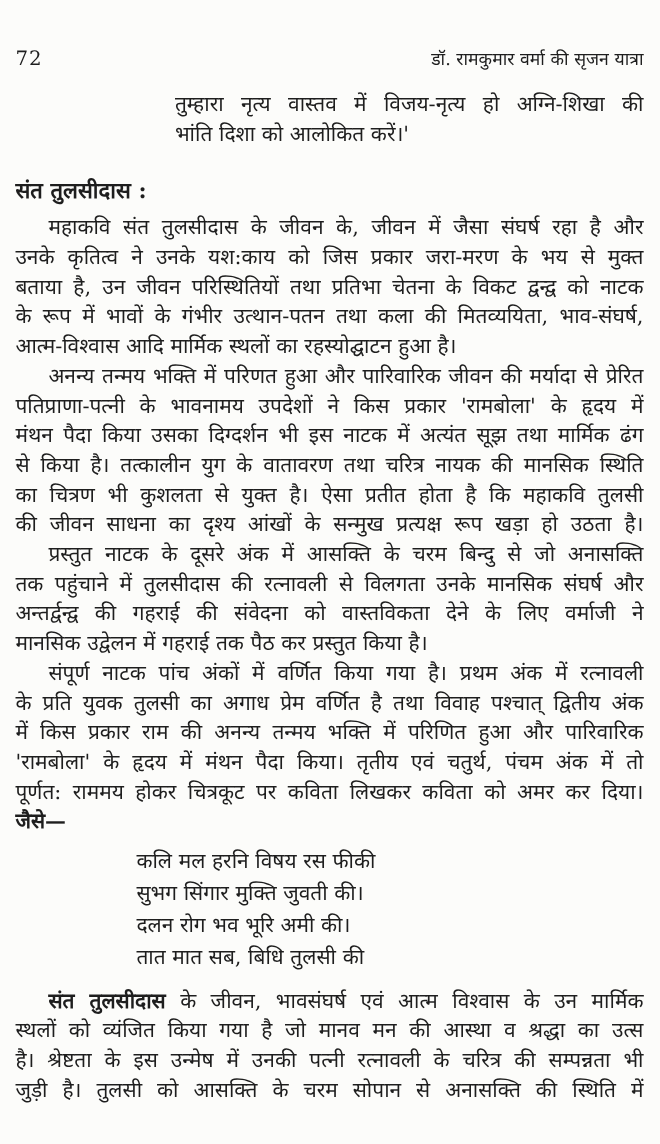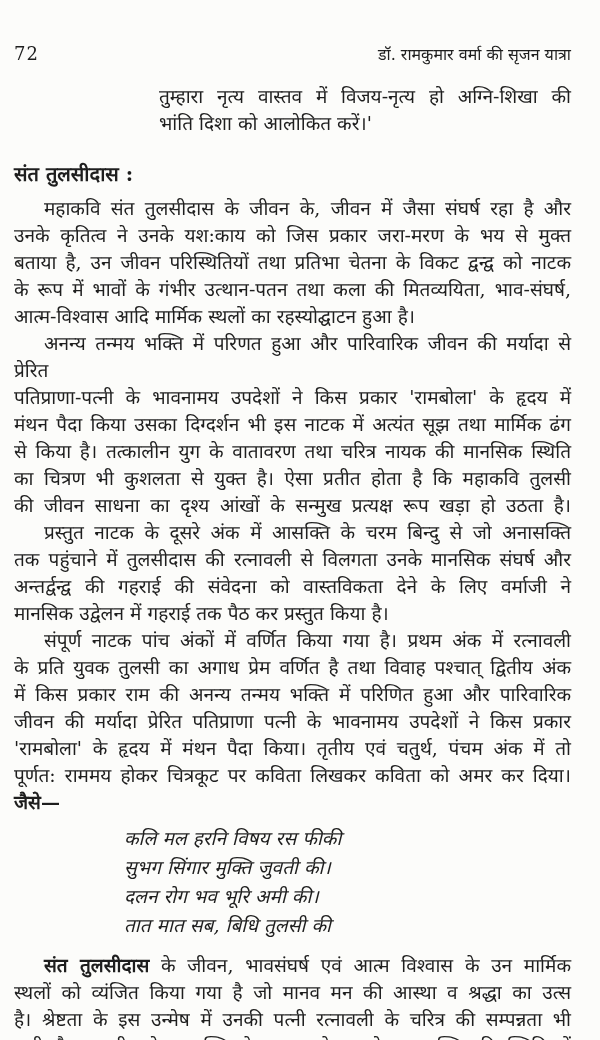--- a/index.html
+++ b/index.html
@@ -11,21 +11,21 @@
     height: 1040px;
     background: #fcfcfa;
     color: #1e1e1e;
     font-family: "DejaVu Serif", "Liberation Serif", serif;
     overflow: hidden;
   }
   .page {
     box-sizing: border-box;
     width: 600px;
     height: 1040px;
-    padding: 42px 29px 0 14px;
+    padding: 42px 15px 0 14px;
   }
   
   .page-header {
     display: flex;
     justify-content: space-between;
     align-items: baseline;
     font-size: 19px;
     line-height: 24px;
     margin-bottom: 16px;
   }
@@ -65,21 +65,20 @@
   .para-block.indent .line:first-child { text-indent: 30px; }
   
   .subhead {
     font-size: 19px;
     font-weight: bold;
     line-height: 27px;
   }
   
   .verse-block {
     margin: 8px 0 12px 110px;
-    font-style: italic;
   }
   .verse-block .line {
     text-align: left;
     text-align-last: left;
     line-height: 29px;
   }
   .bold-lead { font-weight: bold; }
 </style>
 </head>
 <body>
@@ -113,21 +112,20 @@
       <div class="para-block indent">
         <div class="line">प्रस्तुत नाटक के दूसरे अंक में आसक्ति के चरम बिन्दु से जो अनासक्ति</div>
         <div class="line">तक पहुंचाने में तुलसीदास की रत्नावली से विलगता उनके मानसिक संघर्ष और</div>
         <div class="line">अन्तर्द्वन्द्व की गहराई की संवेदना को वास्तविकता देने के लिए वर्माजी ने</div>
         <div class="line last">मानसिक उद्वेलन में गहराई तक पैठ कर प्रस्तुत किया है।</div>
       </div>
       <div class="para-block indent">
         <div class="line">संपूर्ण नाटक पांच अंकों में वर्णित किया गया है। प्रथम अंक में रत्नावली</div>
         <div class="line">के प्रति युवक तुलसी का अगाध प्रेम वर्णित है तथा विवाह पश्चात् द्वितीय अंक</div>
         <div class="line">में किस प्रकार राम की अनन्य तन्मय भक्ति में परिणित हुआ और पारिवारिक</div>
-        <div class="line">जीवन की मर्यादा प्रेरित पतिप्राणा पत्नी के भावनामय उपदेशों ने किस प्रकार</div>
         <div class="line">'रामबोला' के हृदय में मंथन पैदा किया। तृतीय एवं चतुर्थ, पंचम अंक में तो</div>
         <div class="line">पूर्णत: राममय होकर चित्रकूट पर कविता लिखकर कविता को अमर कर दिया।</div>
       </div>
       <div class="subhead">जैसे—</div>
       <div class="verse-block">
         <div class="line">कलि मल हरनि विषय रस फीकी</div>
         <div class="line">सुभग सिंगार मुक्ति जुवती की।</div>
         <div class="line">दलन रोग भव भूरि अमी की।</div>
         <div class="line last">तात मात सब, बिधि तुलसी की</div>
       </div>

